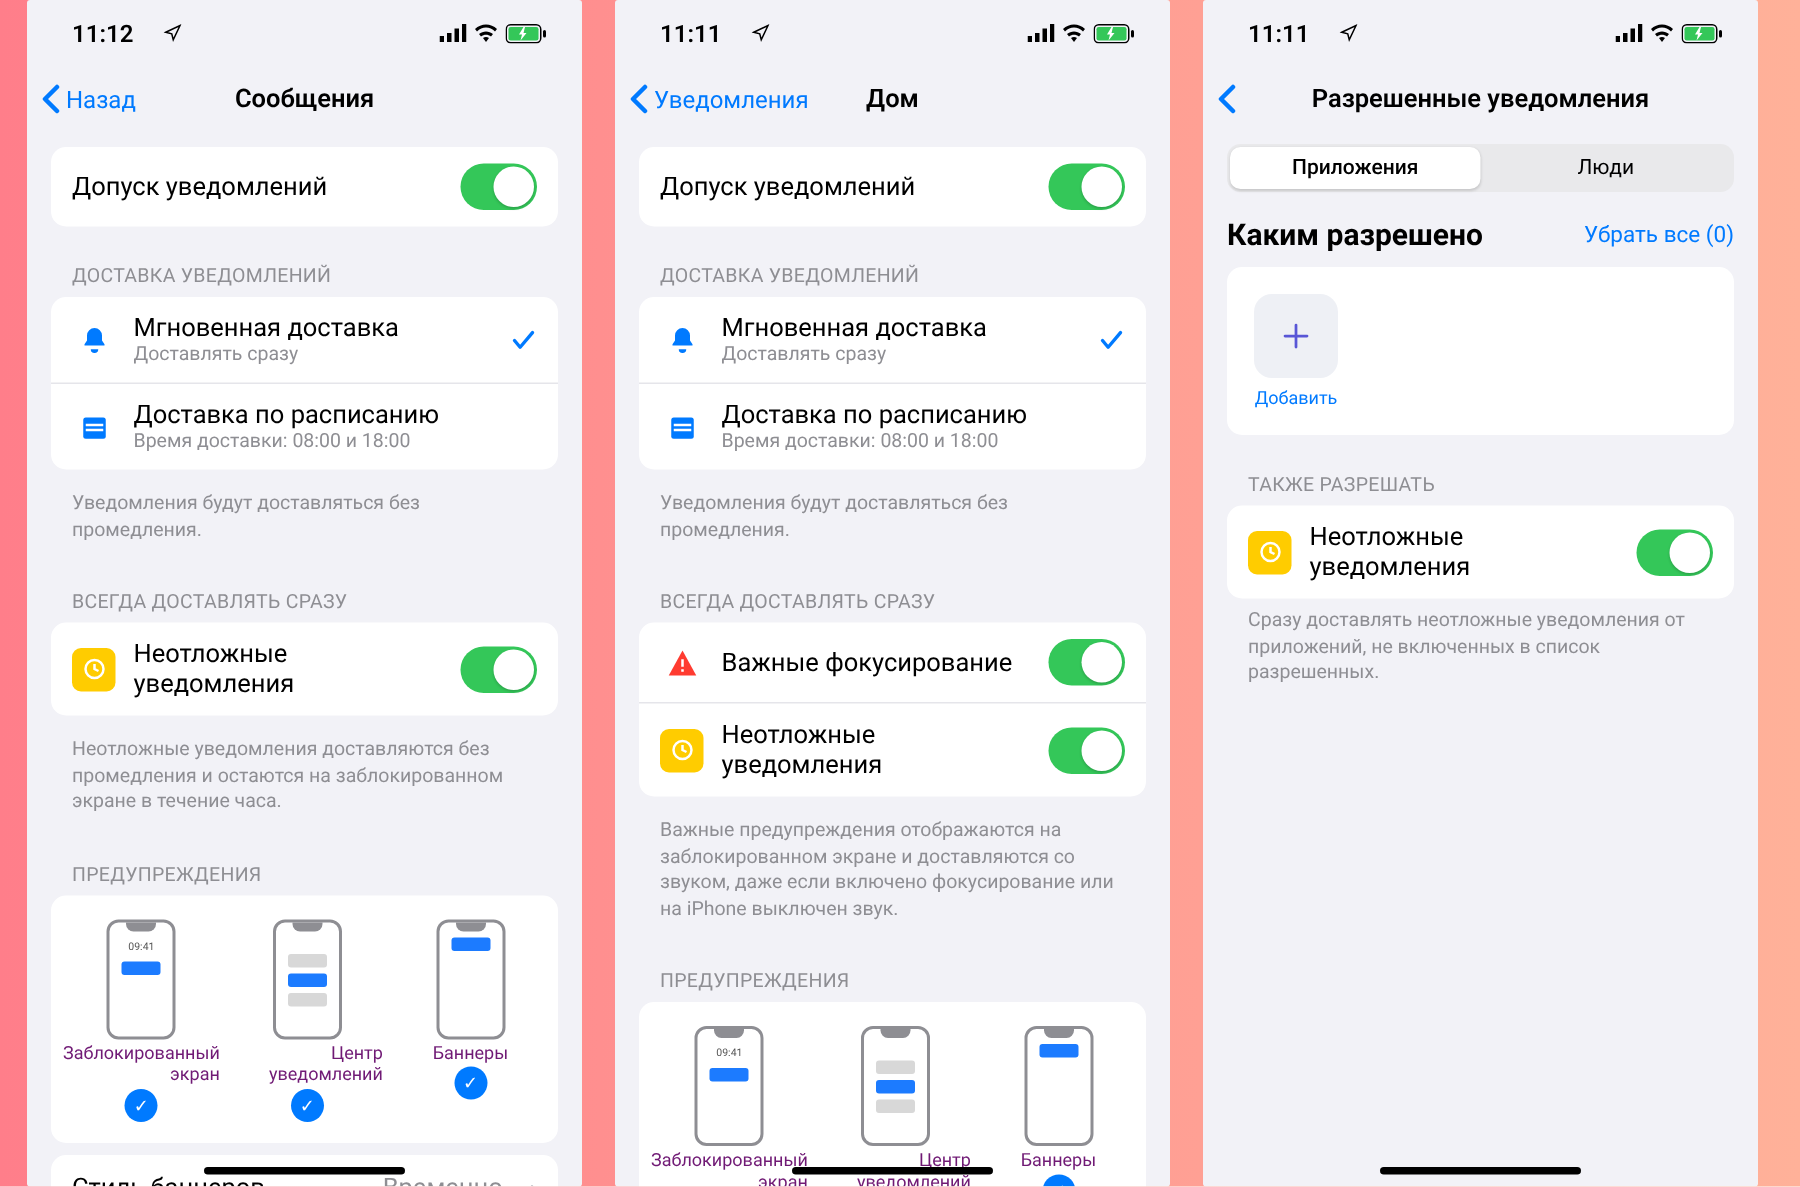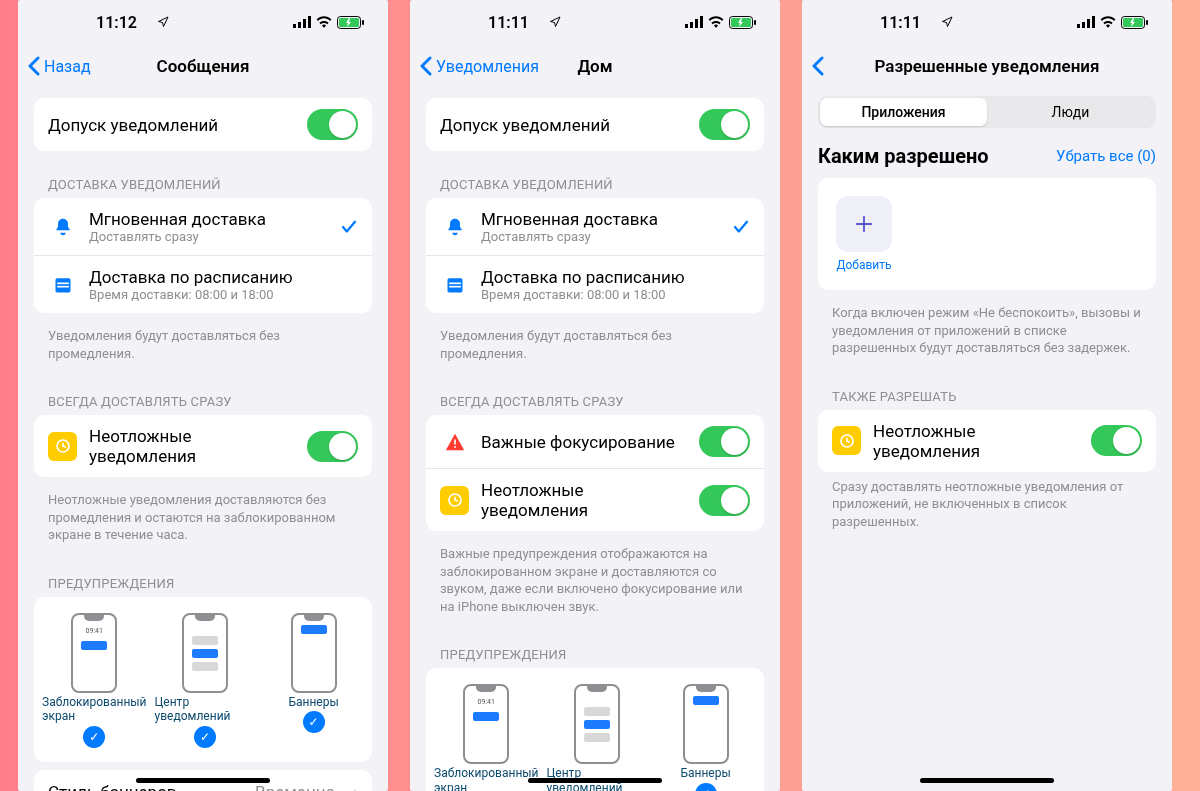--- a/index.html
+++ b/index.html
@@ -26,21 +26,21 @@
   .status-bar {
     height: 44px;
     display: flex;
     justify-content: space-between;
     align-items: center;
     padding: 0 24px 0 30px;
     font-weight: 600;
     font-size: 16px;
     color: #000;
   }
-  .status-bar .time { display:flex; align-items:center; gap:20px;margin-left:48px;}
+  .status-bar .time { display:flex; align-items:center; gap:20px;}
   .status-bar .right { display: flex; align-items: center; gap: 5px; }
   .nav-header {
     display: flex;
     align-items: center;
     height: 44px;
     padding: 0 10px;
     position: relative;
     background:#f2f2f7;
   }
   .back-btn { display: flex; align-items: center; gap: 4px; color: #007aff; font-size: 16px; }
@@ -95,21 +95,21 @@
     width:46px; height:80px; border:2.5px solid #8e8e93; border-radius:8px; position:relative; background:#fff;
   }
   .phone-mock::before { content:""; position:absolute; top:0; left:50%; transform:translateX(-50%); width:20px; height:6px; background:#8e8e93; border-radius:0 0 5px 5px; }
   .phone-mock.lock .time { position:absolute; top:12px; width:100%; text-align:center; font-size:7px; color:#555; }
   .phone-mock .bar { position:absolute; left:8px; right:8px; height:9px; background:#1c7bff; border-radius:2px; }
   .phone-mock.lock .bar { top:26px; }
   .phone-mock.center .bar { top:34px; }
   .phone-mock.center .bar2 { position:absolute; left:8px; right:8px; height:9px; top:21px; background:#d8d8d8; border-radius:2px; }
   .phone-mock.center .bar3 { position:absolute; left:8px; right:8px; height:9px; top:47px; background:#d8d8d8; border-radius:2px; }
   .phone-mock.banner .bar { top:10px; }
-  .alert-label { font-size:12px; color:#0c4a6e; text-align:left; line-height:1.2; }
+  .alert-label { font-size:12px; color:#701a75; text-align:right; line-height:1.2; }
   .blue-check { width:22px; height:22px; border-radius:50%; background:#007aff; display:flex; align-items:center; justify-content:center; color:#fff; font-size:12px; }
   .cell .value { color:#8e8e93; font-size:17px; }
   .chevron { color:#c7c7cc; font-size:16px; margin-left:6px; }
   .home-indicator {
     position:absolute; bottom:8px; left:50%; transform:translateX(-50%);
     width:134px; height:5px; background:#000; border-radius:3px;
   }
   .segmented {
     display:flex; background:#e9e9eb; border-radius:9px; padding:2px; margin:8px 16px 16px;
   }
@@ -457,21 +457,20 @@
     <div>
       <div class="add-btn">
         <svg viewBox="0 0 24 24" fill="none" stroke="#5856d6" stroke-width="2" stroke-linecap="round">
             <line x1="12" y1="4" x2="12" y2="20"></line>
             <line x1="4" y1="12" x2="20" y2="12"></line>
           </svg>
       </div>
       <div class="add-label" style="margin-top:6px;text-align:center">Добавить</div>
     </div>
   </div>
-  <div class="section-footer" style="padding-left:30px;padding-right:30px">Когда включен режим «Не беспокоить», вызовы и уведомления от приложений в списке разрешенных будут доставляться без задержек.</div>
 
   <div class="section-header" style="padding-left:30px">ТАКЖЕ РАЗРЕШАТЬ</div>
   <div class="cellgroup" style="margin:0 16px">
     <div class="cell">
       <div class="icon-box" style="background:#ffcc00">
         <svg width="16" height="16" viewBox="0 0 24 24" fill="none" stroke="#fff" stroke-width="2.5">
             <circle cx="12" cy="12" r="9"></circle>
             <polyline points="12 7 12 12 16 14"></polyline>
           </svg>
       </div>

